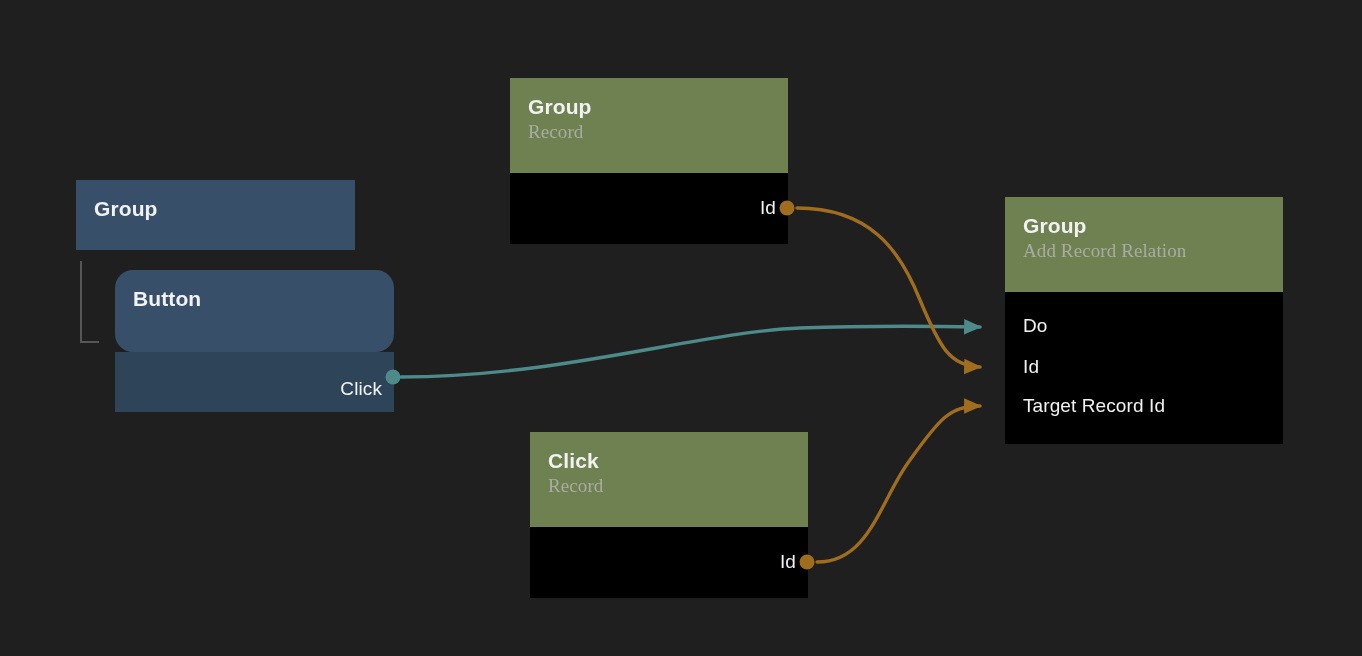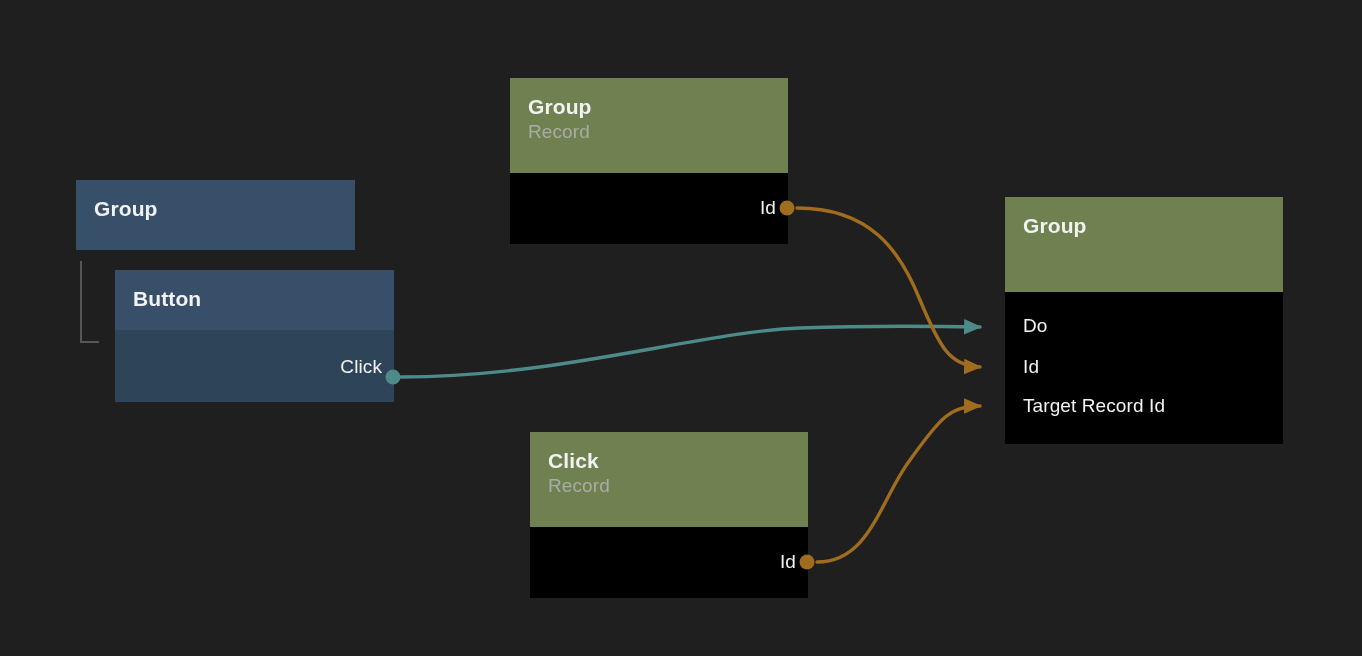--- a/index.html
+++ b/index.html
@@ -50,20 +50,21 @@
     color: #f2f2f2;
     line-height: 1.22;
     letter-spacing: 0.1px;
   }
   .subtitle {
     font-size: 19px;
     font-weight: normal;
     color: #a9aca4;
     line-height: 1.22;
     letter-spacing: 0.1px;
+    font-family: Liberation Serif, serif;
   }
   
   .node.green .node-header { background: #6f8150; }
   .node.green .node-body   { background: #000000; }
   
   .node.blue .node-header  { background: #374f69; }
   .node.blue .node-body    { background: #2e4459; }
   .node.blue.header-only .node-header { background: #374f69; }
 
   .port-row {
@@ -121,21 +122,21 @@
       </g>
   </svg>
 
   <div id="nodes-layer">
       <div class="node blue header-only" style="left: 58px; top: 180px; width: 297px; height: 70px;">
         <div class="node-header" style="height: 70px;">
           <div class="title">Group</div>
         </div>
       </div>
       <div class="node blue" style="left: 97px; top: 270px; width: 297px; height: 142px;">
-        <div class="node-header" style="height: 60px;">
+        <div class="node-header" style="height: 82px; border-radius: 18px;">
           <div class="title">Button</div>
         </div>
         <div class="node-body" style="height: 72px;">
           <div class="port-row out" style="top: 27px;">
             <span class="port-label">Click</span>
           </div>
         </div>
       </div>
       <div class="node green" style="left: 492px; top: 78px; width: 296px; height: 166px;">
         <div class="node-header" style="height: 95px;">
@@ -155,20 +156,21 @@
         </div>
         <div class="node-body" style="height: 71px;">
           <div class="port-row out" style="top: 25px;">
             <span class="port-label">Id</span>
           </div>
         </div>
       </div>
       <div class="node green" style="left: 987px; top: 197px; width: 296px; height: 247px;">
         <div class="node-header" style="height: 95px;">
           <div class="title">Group</div>
+          <div class="subtitle">Add Record Relation</div>
         </div>
         <div class="node-body" style="height: 152px;">
           <div class="port-row in" style="top: 24px;">
             <span class="port-label">Do</span>
           </div>
           <div class="port-row in" style="top: 65px;">
             <span class="port-label">Id</span>
           </div>
           <div class="port-row in" style="top: 104px;">
             <span class="port-label">Target Record Id</span>

